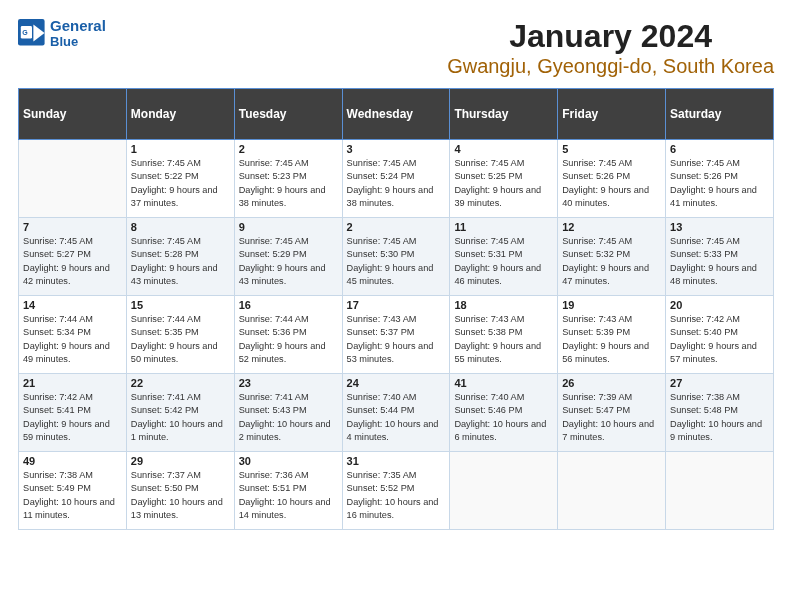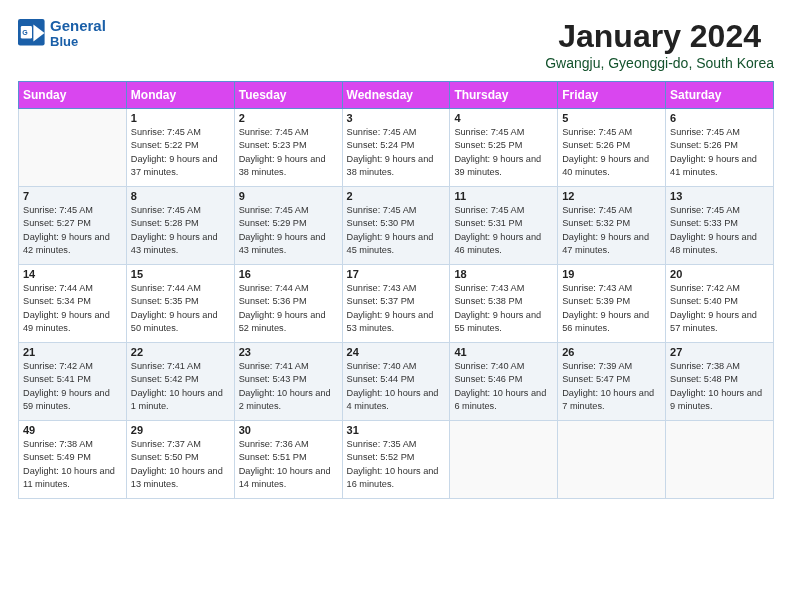--- a/index.html
+++ b/index.html
@@ -32,34 +32,34 @@
     }
     .title-block {
       text-align: center;
     }
     .month-title {
       font-size: 32px;
       font-weight: bold;
       color: #222;
     }
     .subtitle {
-      font-size: 14px;
-      color: #14532d;
+      font-size: 20px;
+      color: #a16207;
     }
     table {
       width: 100%;
       border-collapse: collapse;
       table-layout: fixed;
     }
     thead tr th {
-      background-color: #d946ef;
+      background-color: #404040;
       color: #fff;
       font-size: 12px;
       font-weight: bold;
-      padding: 6px 4px;
+      padding: 18px 4px;
       text-align: left;
       border: 1px solid #5a8fd4;
     }
     tbody tr td {
       border: 1px solid #c8d8e8;
       vertical-align: top;
       padding: 3px 4px;
       font-size: 9.5px;
       color: #333;
       height: 78px;

